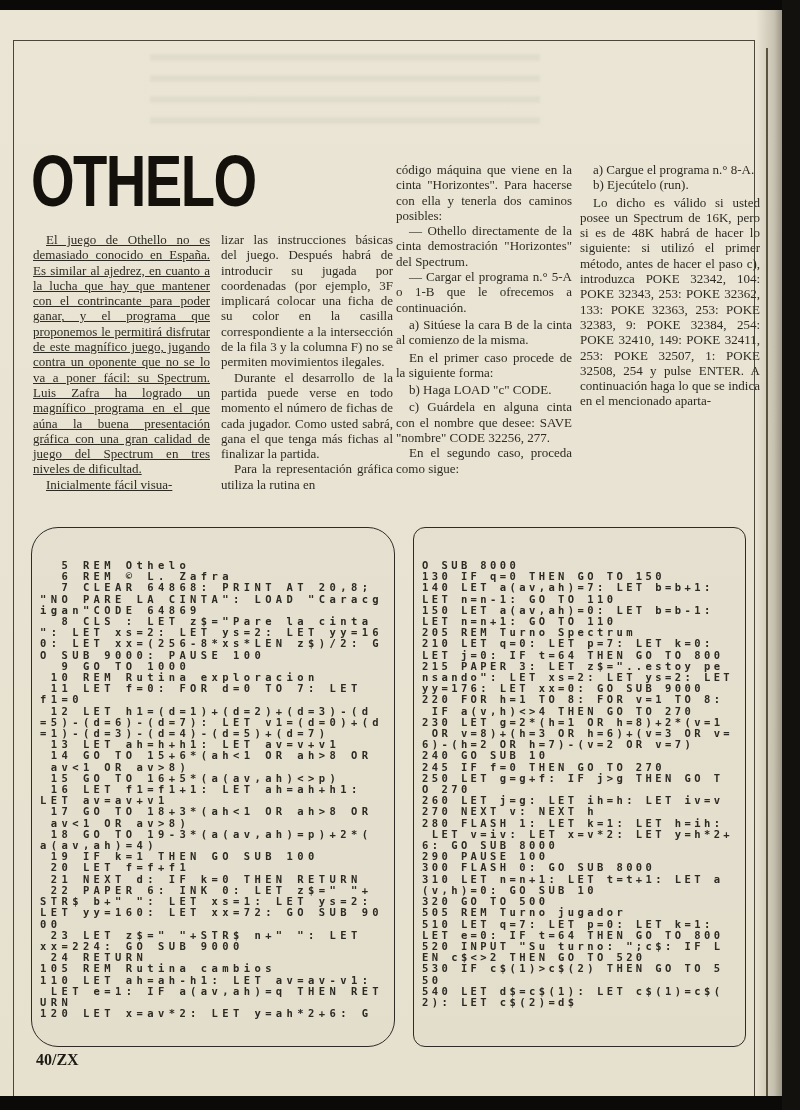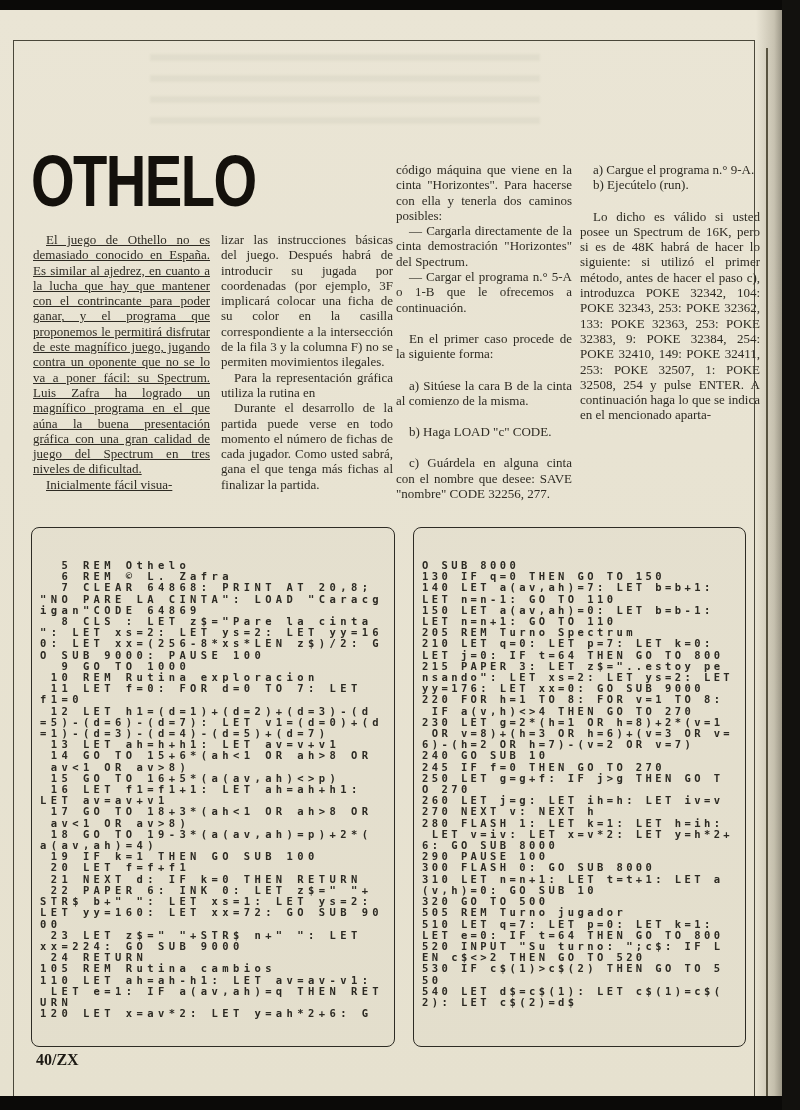--- a/index.html
+++ b/index.html
@@ -16,21 +16,21 @@
          border-top:1.5px solid #4a473a;border-left:1.5px solid #4a473a;border-right:1.5px solid #4a473a;}
   .page-edge{position:absolute;left:766px;top:48px;width:1.5px;height:1048px;background:#57523f;}
   .bleed{position:absolute;left:150px;top:50px;width:390px;height:88px;opacity:.55;filter:blur(1px);
          background:repeating-linear-gradient(0deg,rgba(0,0,0,0) 0 14px,rgba(85,95,70,.10) 14px 21px);}
   .title{position:absolute;left:31px;top:146px;font-family:"Liberation Sans",sans-serif;
          font-weight:bold;font-size:72px;line-height:70px;letter-spacing:-2px;color:#14110c;
          transform:scaleX(.78);transform-origin:left top;white-space:nowrap;}
   .col{position:absolute;font-size:13px;line-height:15.3px;color:#2e2b23;}
   .col p{margin:0;text-align:justify;}
   .col p.indent{text-indent:13px;}
-  .col p.gap{margin-top:16px;}
+  .col p.gap{margin-top:2px;}
   .codebox{position:absolute;border:1.6px solid #2e2c25;border-radius:8px;background:rgba(0,0,0,0.012);}
   .code{position:absolute;margin:0;font-family:"DejaVu Sans Mono",monospace;
         font-weight:bold;color:#2c2a23;font-size:10.5px;line-height:11.2px;white-space:pre;}
   .code.left{letter-spacing:4.4px;}
   .code.right{letter-spacing:3.4px;}
   .footer{position:absolute;left:36px;top:1051px;font-size:16px;font-weight:bold;color:#1d1a14;
           font-family:"Liberation Serif",serif;}
 </style>
 </head>
 <body>
@@ -47,41 +47,42 @@
 
   <div class="title">OTHELO</div>
 
   <div class="col" style="left:33px;top:232px;width:177px;text-decoration:underline;">
     <p class="indent">El juego de Othello no es demasiado conocido en España. Es similar al ajedrez, en cuanto a la lucha que hay que mantener con el contrincante para poder ganar, y el programa que proponemos le permitirá disfrutar de este magnífico juego, jugando contra un oponente que no se lo va a poner fácil: su Spectrum. Luis Zafra ha logrado un magnífico programa en el que aúna la buena presentación gráfica con una gran calidad de juego del Spectrum en tres niveles de dificultad.</p>
     <p class="indent">Inicialmente fácil visua-</p>
   </div>
 
   <div class="col" style="left:221px;top:232px;width:172px;">
     <p>lizar las instrucciones básicas del juego. Después habrá de introducir su jugada por coordenadas (por ejemplo, 3F implicará colocar una ficha de su color en la casilla correspondiente a la intersección de la fila 3 y la columna F) no se permiten movimientos ilegales.</p>
+    <p class="indent">Durante el desarrollo de la partida puede verse en todo momento el número de fichas de cada jugador. Como usted sabrá, gana el que tenga más fichas al finalizar la partida.</p>
     <p class="indent">Para la representación gráfica utiliza la rutina en</p>
-    <p class="indent">Durante el desarrollo de la partida puede verse en todo momento el número de fichas de cada jugador. Como usted sabrá, gana el que tenga más fichas al finalizar la partida.</p>
   </div>
 
   <div class="col" style="left:396px;top:162px;width:176px;">
     <p>código máquina que viene en la cinta "Horizontes". Para hacerse con ella y tenerla dos caminos posibles:</p>
-    <p class="indent">— Cargarla directamente de la cinta demostración "Horizontes" del Spectrum.</p>
+    <p class="indent">— Othello directamente de la cinta demostración "Horizontes" del Spectrum.</p>
     <p class="indent">— Cargar el programa n.° 5-A o 1-B que le ofrecemos a continuación.</p>
+    <p class="indent gap">a)  Sitúese la cara B de la cinta al comienzo de la misma.</p>
     <p class="indent gap">En el primer caso procede de la siguiente forma:</p>
-    <p class="indent gap">a)  Sitúese la cara B de la cinta al comienzo de la misma.</p>
     <p class="indent gap">b)  Haga LOAD "c" CODE.</p>
     <p class="indent gap">c)  Guárdela en alguna cinta con el nombre que desee: SAVE "nombre" CODE 32256, 277.</p>
+    <p class="indent">En el segundo caso, proceda como sigue:</p>
   </div>
 
   <div class="col" style="left:580px;top:162px;width:180px;">
-    <p class="indent">a)  Cargue el programa n.° 9-A.</p>
+    <p class="indent">a)  Cargue el programa n.° 8-A.</p>
     <p class="indent">b)  Ejecútelo (run).</p>
     <p class="indent gap">Lo dicho es válido si usted posee un Spectrum de 16K, pero si es de 48K habrá de hacer lo siguiente: si utilizó el primer método, antes de hacer el paso c), introduzca POKE 32342, 104: POKE 32343, 253: POKE 32362, 133: POKE 32363, 253: POKE 32383, 9: POKE 32384, 254: POKE 32410, 149: POKE 32411, 253: POKE 32507, 1: POKE 32508, 254 y pulse ENTER. A continuación haga lo que se indica en el mencionado aparta-</p>
   </div>
 
-  <div class="codebox" style="left:31px;top:527px;width:362px;height:518px;">
+  <div class="codebox" style="left:31px;top:527px;width:362px;height:518px;border-radius:27px;">
     <pre class="code left" style="left:8px;top:32px;">  5 REM Othelo
   6 REM © L. Zafra
   7 CLEAR 64868: PRINT AT 20,8;
 "NO PARE LA CINTA": LOAD "Caracg
 igan"CODE 64869
   8 CLS : LET z$="Pare la cinta
 ": LET xs=2: LET ys=2: LET yy=16
 0: LET xx=(256-8*xs*LEN z$)/2: G
 O SUB 9000: PAUSE 100
   9 GO TO 1000
@@ -111,21 +112,21 @@
  23 LET z$=" "+STR$ n+" ": LET
 xx=224: GO SUB 9000
  24 RETURN
 105 REM Rutina cambios
 110 LET ah=ah-h1: LET av=av-v1:
  LET e=1: IF a(av,ah)=q THEN RET
 URN
 120 LET x=av*2: LET y=ah*2+6: G</pre>
   </div>
 
-  <div class="codebox" style="left:413px;top:527px;width:331px;height:518px;">
+  <div class="codebox" style="left:413px;top:527px;width:331px;height:518px;border-radius:12px;">
     <pre class="code right" style="left:8px;top:32px;">O SUB 8000
 130 IF q=0 THEN GO TO 150
 140 LET a(av,ah)=7: LET b=b+1:
 LET n=n-1: GO TO 110
 150 LET a(av,ah)=0: LET b=b-1:
 LET n=n+1: GO TO 110
 205 REM Turno Spectrum
 210 LET q=0: LET p=7: LET k=0:
 LET j=0: IF t=64 THEN GO TO 800
 215 PAPER 3: LET z$="..estoy pe

